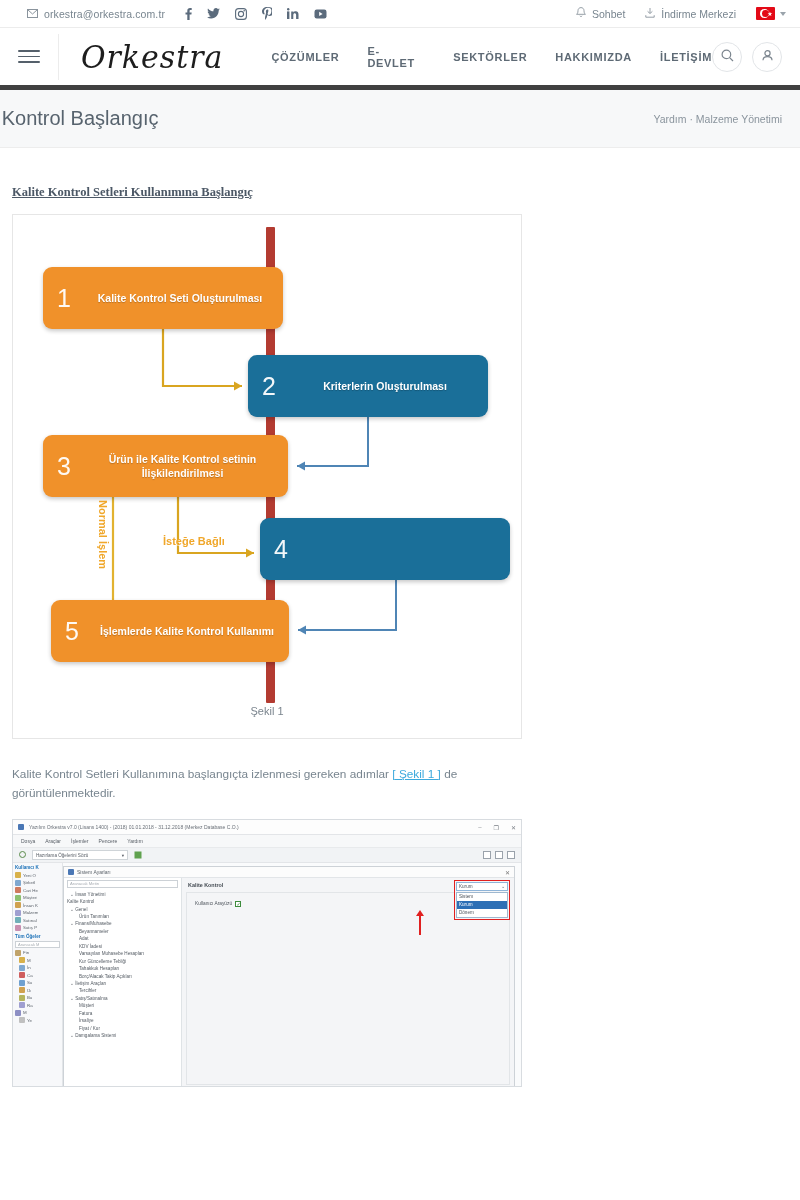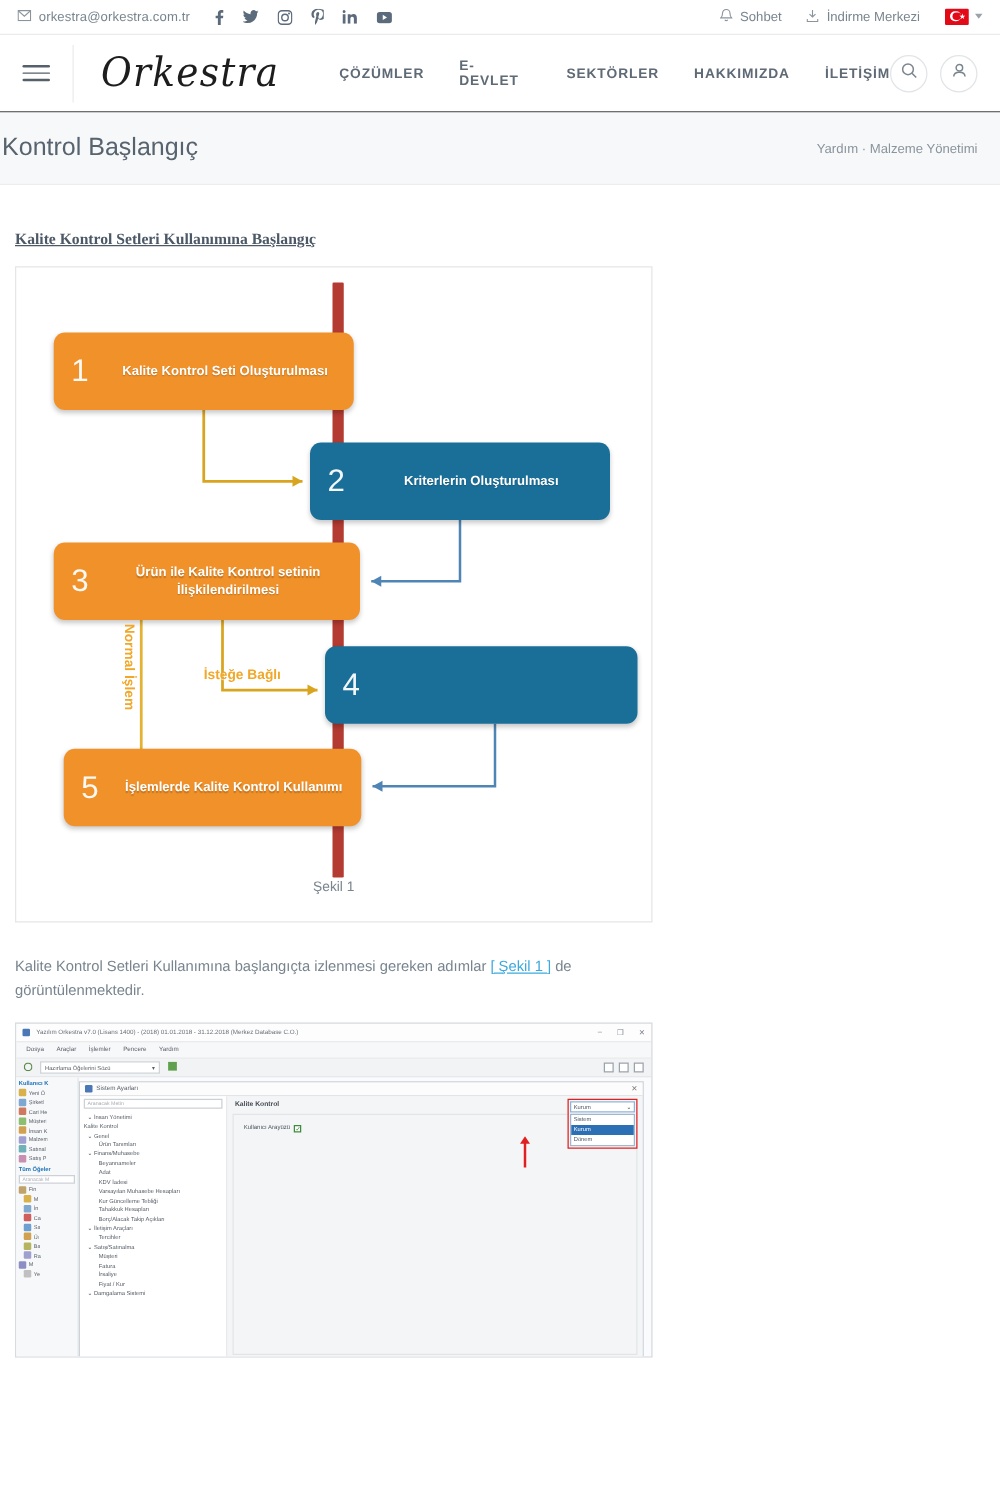--- a/index.html
+++ b/index.html
@@ -11,21 +11,21 @@
     color:#5b6b7c;
     overflow:hidden;
     position:relative;
   }
 
   
   .topbar{
     height:28px; background:#ffffff; border-bottom:1px solid #ececec;
     display:flex; align-items:center; padding:0 14px; font-size:10.5px; color:#7a8793;
   }
-  .topbar-left{ display:flex; align-items:center; gap:0; }
+  .topbar-left{ display:flex; align-items:center; gap:0;margin-left:13px; }
   .tb-mail{ display:flex; align-items:center; gap:6px; margin-right:18px; }
   .tb-mail .label{ color:#78858f; font-size:10.5px; letter-spacing:.1px;}
   .social{ display:flex; align-items:center; gap:15px; margin-left:2px; }
   .social .s-ic{ color:#5b6b7c; display:inline-flex; align-items:center; justify-content:center; }
   .topbar-right{ margin-left:auto; display:flex; align-items:flex-start; gap:20px; }
   .tb-item{ display:flex; align-items:center; gap:6px; color:#78858f; font-size:10.5px; }
   .flagwrap{ display:flex; align-items:center; gap:5px; }
   .flag{ width:19px; height:13px; background:#e30a17; position:relative; border-radius:1px; display:inline-block;}
   .flag .crescent{
     position:absolute; left:4px; top:2.2px; width:8.5px; height:8.5px; border-radius:50%;
@@ -36,21 +36,21 @@
     background:#e30a17;
   }
   .flag .star{
     position:absolute; left:11.2px; top:4.4px; color:#fff; font-size:6px; line-height:6px;
   }
   .caret-sm{ width:0;height:0;border-left:3.5px solid transparent;border-right:3.5px solid transparent;border-top:4px solid #9aa3ab; }
 
   
   .nav{
     height:62px; background:#fff; display:flex; align-items:center; padding:0 18px;
-    border-bottom:1px solid #404040;
+    border-bottom:5px solid #404040;
   }
   .hamburger{ width:22px; display:flex; flex-direction:column; gap:4px; cursor:pointer; margin-right:18px;}
   .hamburger span{ display:block; height:1.6px; background:#55606b; border-radius:1px;}
   .nav-sep{ width:1px; height:46px; background:#ececec; margin-right:22px;}
   .logo{
     font-family:"DejaVu Serif", serif; font-size:30px; color:#1d1d1d;
     letter-spacing:1px; font-style:italic; font-weight:400;
     transform:scaleY(1.08);
   }
   .nav-links{ display:flex; align-items:center; gap:28px; margin-left:48px; }

